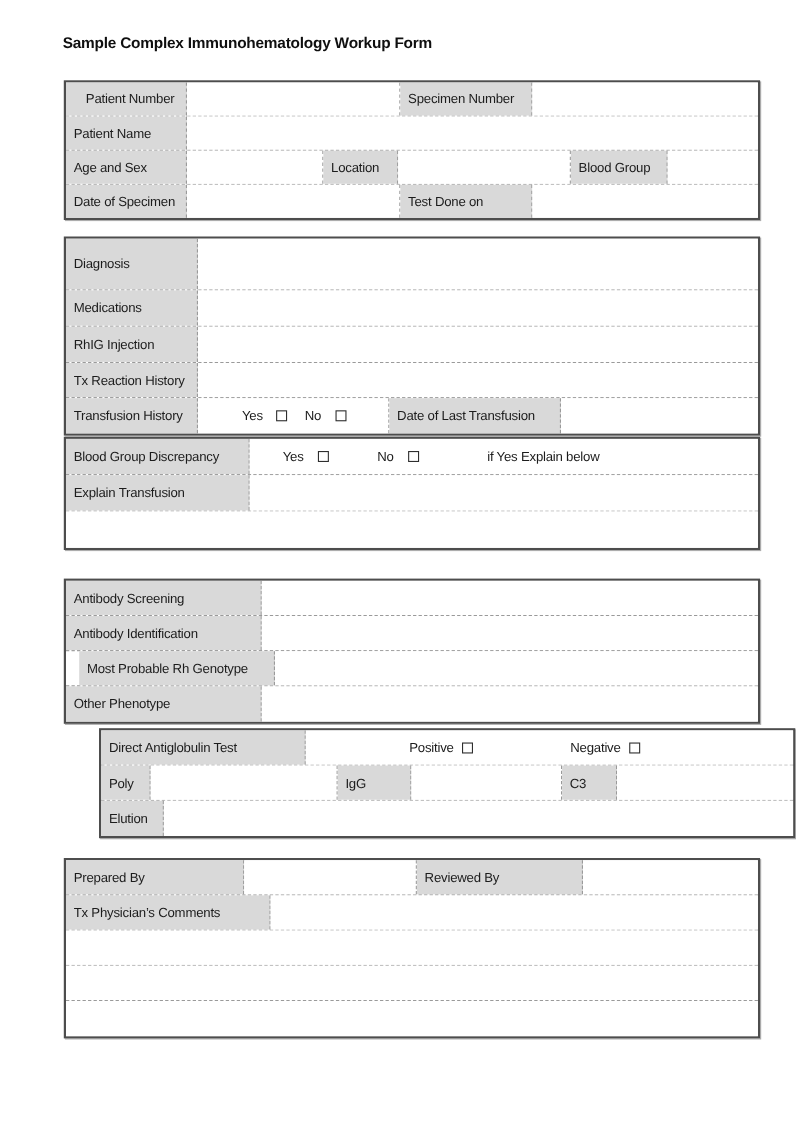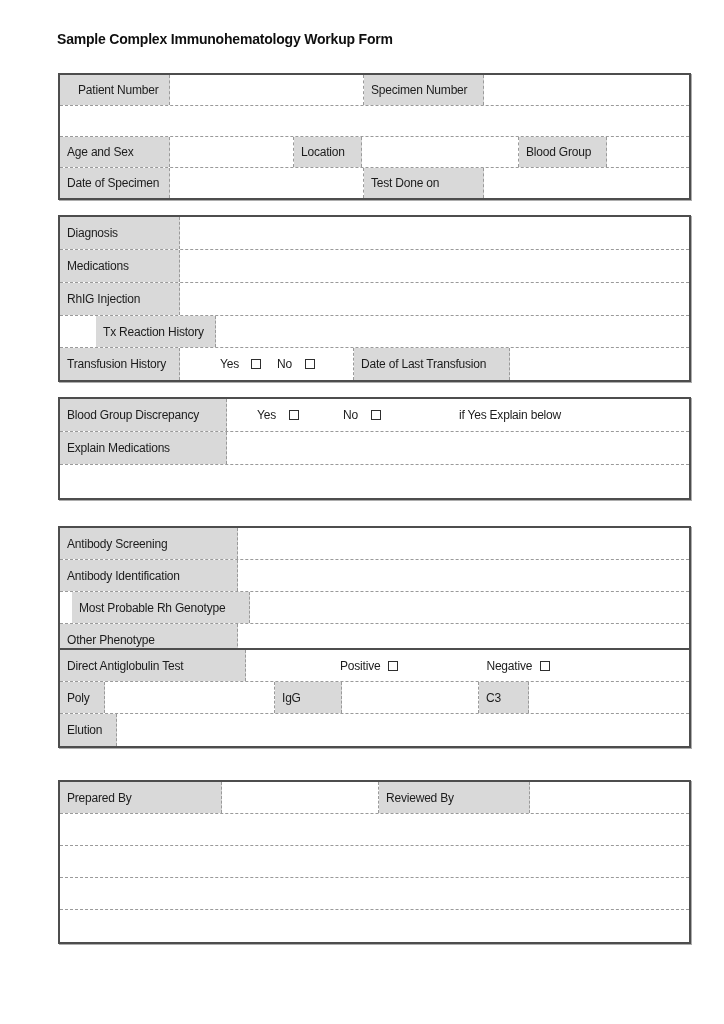--- a/index.html
+++ b/index.html
@@ -68,52 +68,53 @@
   <div class="form-title">Sample Complex Immunohematology Workup Form</div>
 
   <div class="form-table" style="top:73px;">
     <div class="row" style="height:31px;">
       <div class="cell label" style="flex:0 0 110px;padding-left:18px;">Patient Number</div>
       <div class="cell blank" style="flex:0 0 194px;"></div>
       <div class="cell label" style="flex:0 0 120px;text-align:center;">Specimen Number</div>
       <div class="cell blank" style="flex:1;"></div>
     </div>
     <div class="row" style="height:31px;">
+      <div class="cell label" style="flex:0 0 110px;">Patient Name</div>
       <div class="cell blank" style="flex:1;"></div>
     </div>
     <div class="row" style="height:31px;">
       <div class="cell label" style="flex:0 0 110px;">Age and Sex</div>
       <div class="cell blank" style="flex:0 0 124px;"></div>
       <div class="cell label" style="flex:0 0 68px;">Location</div>
       <div class="cell blank" style="flex:0 0 157px;"></div>
       <div class="cell label" style="flex:0 0 88px;">Blood Group</div>
       <div class="cell blank" style="flex:1;"></div>
     </div>
     <div class="row" style="height:30px;">
       <div class="cell label" style="flex:0 0 110px;">Date of Specimen</div>
       <div class="cell blank" style="flex:0 0 194px;"></div>
       <div class="cell label" style="flex:0 0 120px;">Test Done on</div>
       <div class="cell blank" style="flex:1;"></div>
     </div>
   </div>
 
   <div class="form-table" style="top:215px;">
-    <div class="row" style="height:33px;">
+    <div class="row" style="height:47px;">
       <div class="cell label" style="flex:0 0 120px;">Diagnosis</div>
       <div class="cell blank" style="flex:1;"></div>
     </div>
     <div class="row" style="height:33px;">
       <div class="cell label" style="flex:0 0 120px;">Medications</div>
       <div class="cell blank" style="flex:1;"></div>
     </div>
     <div class="row" style="height:33px;">
       <div class="cell label" style="flex:0 0 120px;">RhIG Injection</div>
       <div class="cell blank" style="flex:1;"></div>
     </div>
-    <div class="row" style="height:32px;padding-left:36px;">
+    <div class="row" style="height:32px;">
       <div class="cell label" style="flex:0 0 120px;">Tx Reaction History</div>
       <div class="cell blank" style="flex:1;"></div>
     </div>
     <div class="row" style="height:32px;">
       <div class="cell label" style="flex:0 0 120px;">Transfusion History</div>
       <div class="cell blank" style="flex:0 0 174px; padding-left:40px;">
         <span class="cbtext">Yes</span>
         <span class="checkbox" style="margin-left:12px;"></span>
         <span class="cbtext" style="margin-left:16px;">No</span>
         <span class="checkbox" style="margin-left:13px;"></span>
@@ -124,25 +125,25 @@
   </div>
 
   <div class="form-table" style="top:397px;">
     <div class="row" style="height:33px;">
       <div class="cell label" style="flex:0 0 167px;">Blood Group Discrepancy</div>
       <div class="cell blank" style="flex:1; padding-left:30px;">
         <span class="cbtext">Yes</span>
         <span class="checkbox" style="margin-left:13px;"></span>
         <span class="cbtext" style="margin-left:44px;">No</span>
         <span class="checkbox" style="margin-left:13px;"></span>
-        <span class="cbtext" style="margin-left:54px;padding-left:24px;">if Yes Explain below</span>
+        <span class="cbtext" style="margin-left:38px;padding-left:24px;">if Yes Explain below</span>
       </div>
     </div>
     <div class="row" style="height:33px;">
-      <div class="cell label" style="flex:0 0 167px;">Explain Medications</div>
+      <div class="cell label" style="flex:0 0 167px;">Explain Transfusion</div>
       <div class="cell blank" style="flex:1;"></div>
     </div>
     <div class="row" style="height:33px;">
       <div class="cell blank" style="flex:1;"></div>
     </div>
   </div>
 
   <div class="form-table" style="top:526px;">
     <div class="row" style="height:32px;">
       <div class="cell label" style="flex:0 0 178px;">Antibody Screening</div>
@@ -155,21 +156,21 @@
     <div class="row" style="height:32px;padding-left:12px;">
       <div class="cell label" style="flex:0 0 178px;">Most Probable Rh Genotype</div>
       <div class="cell blank" style="flex:1;"></div>
     </div>
     <div class="row" style="height:32px;">
       <div class="cell label" style="flex:0 0 178px;">Other Phenotype</div>
       <div class="cell blank" style="flex:1;"></div>
     </div>
   </div>
 
-  <div class="form-table" style="top:648px;">
+  <div class="form-table" style="top:662px;margin-left:32px;">
     <div class="row" style="height:32px;">
       <div class="cell label" style="flex:0 0 186px;">Direct Antiglobulin Test</div>
       <div class="cell blank" style="flex:1; padding-left:94px;">
         <span class="cbtext">Positive</span>
         <span class="checkbox" style="margin-left:8px;"></span>
         <span class="cbtext" style="margin-left:88px;">Negative</span>
         <span class="checkbox" style="margin-left:8px;"></span>
       </div>
     </div>
     <div class="row" style="height:32px;">
@@ -187,20 +188,21 @@
   </div>
 
   <div class="form-table" style="top:780px;">
     <div class="row" style="height:32px;">
       <div class="cell label" style="flex:0 0 162px;">Prepared By</div>
       <div class="cell blank" style="flex:0 0 157px;"></div>
       <div class="cell label" style="flex:0 0 151px;">Reviewed By</div>
       <div class="cell blank" style="flex:1;"></div>
     </div>
     <div class="row" style="height:32px;">
+      <div class="cell label" style="flex:0 0 186px;">Tx Physician’s Comments</div>
       <div class="cell blank" style="flex:1;"></div>
     </div>
     <div class="row" style="height:32px;">
       <div class="cell blank" style="flex:1;"></div>
     </div>
     <div class="row" style="height:32px;">
       <div class="cell blank" style="flex:1;"></div>
     </div>
     <div class="row" style="height:32px;">
       <div class="cell blank" style="flex:1;"></div>

